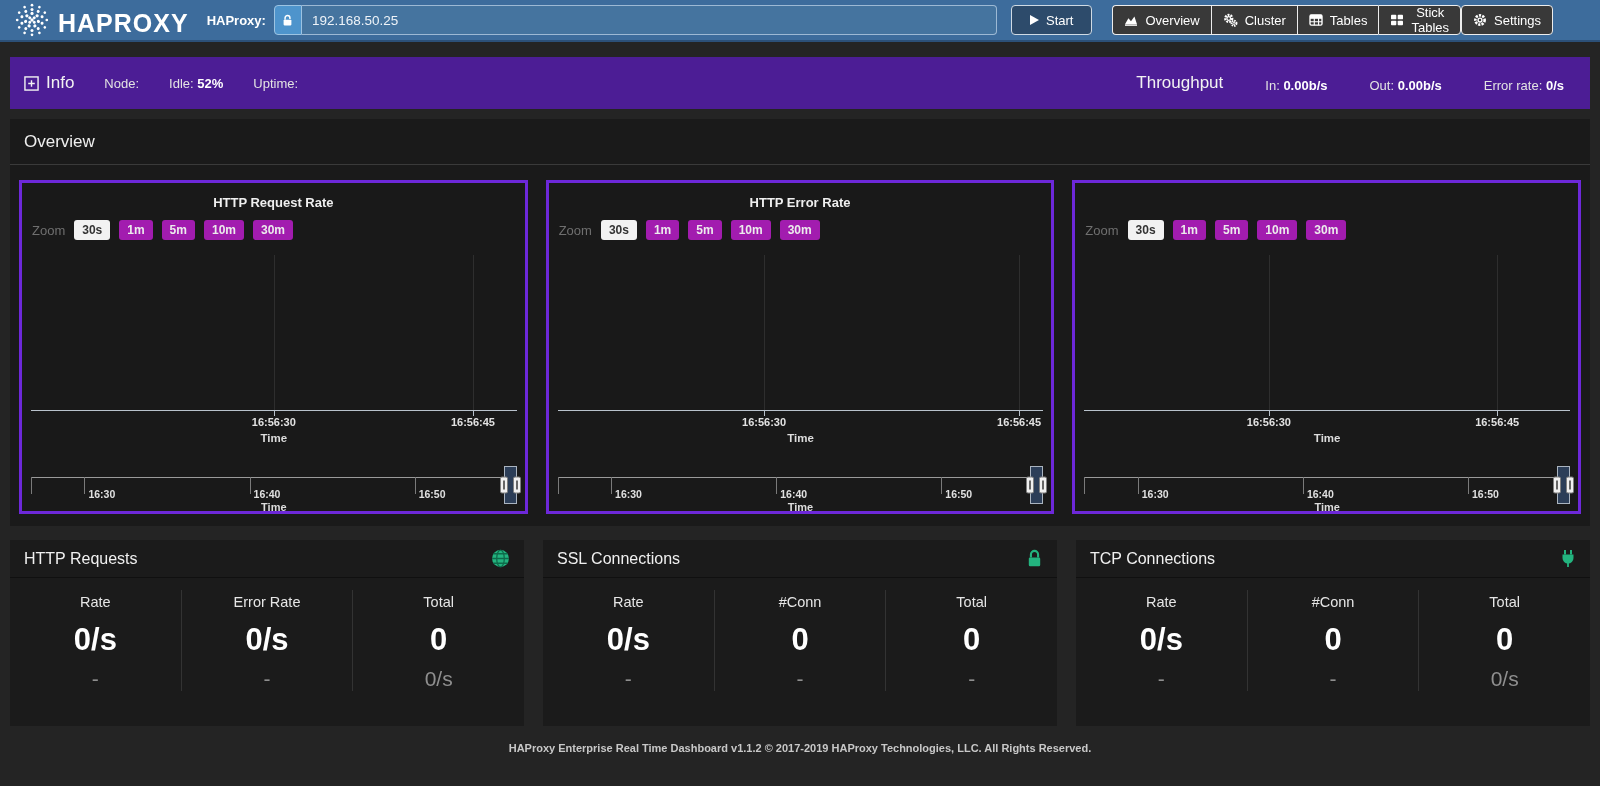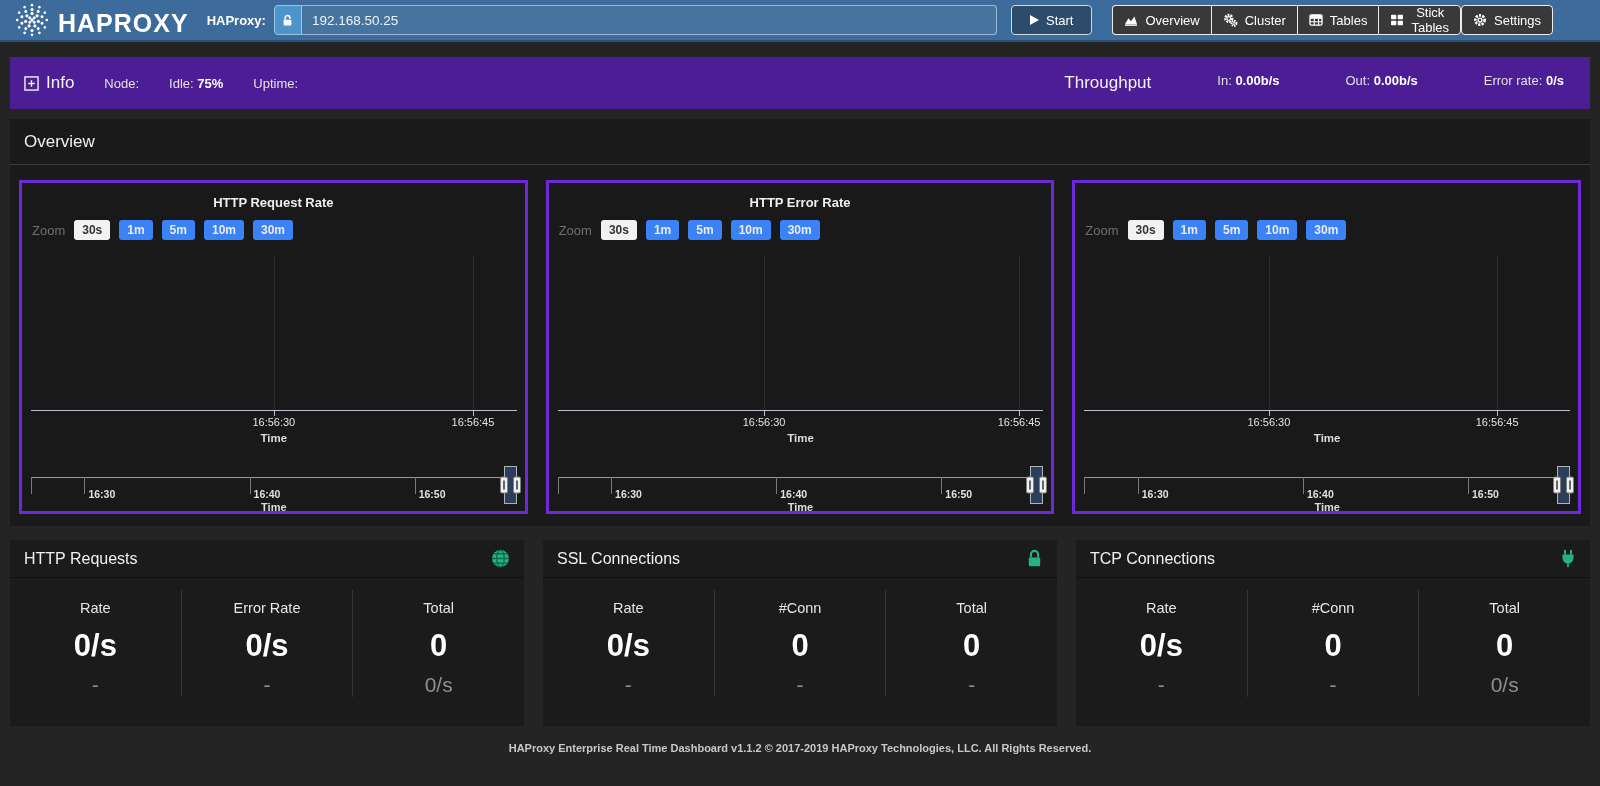--- a/index.html
+++ b/index.html
@@ -21,59 +21,59 @@
   .nav-group .btn:first-child { border-radius:4px 0 0 4px; }
   .nav-group .btn:last-child { border-radius:0 4px 4px 0; border-right-width:1px; }
   .settings-btn { margin-left:auto; margin-right:33px; border-radius:4px; }
   .icon { display:inline-flex; align-items:center; justify-content:center; }
 
   
   .info-bar { margin:15px 10px 0; height:52px; background:#4c1d95; display:flex; align-items:center; padding:0 26px 0 14px; }
   .info-title { display:flex; align-items:center; gap:7px; font-size:17px; color:#f2f2f2; }
   .kv { font-size:13px; color:#e3e3e3; margin-left:30px; white-space:nowrap; }
   .kv b { font-weight:bold; color:#fff; }
-  .info-right { margin-left:auto; display:flex; align-items:flex-start;gap:24px; }
+  .info-right { margin-left:auto; display:flex; align-items:flex-end; }
   .thr-title { font-size:17px; color:#f2f2f2; }
   .info-right .kv { margin-left:42px; }
 
   
   .panel { margin:10px 10px 0; background:#1a1a1a; }
   .panel-heading { font-size:17px; color:#efefef; padding:13px 14px 12px; border-bottom:1px solid #3a3a3a; }
   .charts-row { display:flex; gap:18px; padding:15px 9px 12px; }
   .chart-card { flex:1; height:334px; background:#191919; border:3px solid #6d28d9; position:relative; }
   .chart-title { text-align:center; font-size:13px; font-weight:bold; color:#efefef; margin-top:12px; }
   .zoom-row { position:absolute; top:37px; left:10px; display:flex; align-items:center; gap:9px; }
   .zoom-word { font-size:13px; color:#6f6f6f; }
-  .zoom-btn { font-size:12px; font-weight:bold; padding:3px 8px; border-radius:3px; border:none; cursor:pointer; background:#3b82f6; color:#ececec; font-family:"Liberation Sans",sans-serif; }
+  .zoom-btn { font-size:12px; font-weight:bold; padding:3px 8px; border-radius:3px; border:none; cursor:pointer; background:#a21caf; color:#ececec; font-family:"Liberation Sans",sans-serif; }
   .zoom-btn.sel { background:#f2f2f2; color:#333; }
   .plot { position:absolute; left:9px; right:8px; top:72px; height:156px; border-bottom:1px solid #b9c2cc; }
   .grid { position:absolute; top:0; bottom:0; width:1px; background:#2e2e2e; }
   .tick { position:absolute; bottom:-6px; height:6px; width:1px; background:#b9c2cc; }
-  .xlab { position:absolute; top:calc(100% + 6px); transform:translateX(-50%); font-size:11px; font-weight:normal; color:#e2e2e2; white-space:nowrap; }
+  .xlab { position:absolute; top:calc(100% + 6px); transform:translateX(-50%); font-size:11px; font-weight:bold; color:#e2e2e2; white-space:nowrap; }
   .xtitle { position:absolute; top:calc(100% + 22px); left:0; right:0; text-align:center; font-size:11.5px; font-weight:bold; color:#dcdcdc; }
   .navi { position:absolute; left:9px; right:8px; top:288px; height:44px; }
   .nav-line { position:absolute; top:6px; left:0; right:0; height:1px; background:#9a9a9a; }
   .ntick { position:absolute; top:6px; height:17px; width:1px; background:#7a7a7a; }
   .nlab { position:absolute; top:17px; font-size:10.5px; font-weight:bold; color:#e0e0e0; white-space:nowrap; }
   .ntitle { position:absolute; top:30px; left:0; right:0; text-align:center; font-size:11px; font-weight:bold; color:#dcdcdc; }
   .nav-range { position:absolute; right:0; top:-5px; width:13px; height:38px; background:#2c3e58; border:1px solid #aab4c0; cursor:ew-resize; }
   .nh { position:absolute; top:50%; transform:translateY(-50%); width:8px; height:17px; background:#f0f0f0; border:1px solid #7f7f7f; border-radius:2px; cursor:ew-resize; }
   .nh.l { left:-5px; } .nh.r { right:-5px; }
   .nh::before, .nh::after { content:""; position:absolute; top:3px; bottom:3px; width:1px; background:#666; }
   .nh::before { left:2px; } .nh::after { right:2px; }
 
   
   .cards-row { display:flex; gap:19px; margin:14px 10px 0; }
   .stat-card { flex:1; height:186px; background:#1b1b1b; }
   .stat-header { display:flex; align-items:center; justify-content:space-between; padding:9px 14px; border-bottom:1px solid #101010; }
   .stat-title { font-size:16px; color:#f0f0f0; }
   .stat-body { display:flex; padding:12px 0 6px; }
   .stat-col { flex:1; text-align:center; }
   .stat-col + .stat-col { border-left:1px solid #333; }
-  .col-label { font-size:14.5px; color:#e6e6e6; margin-top:10px; }
+  .col-label { font-size:14.5px; color:#e6e6e6; margin-top:4px; }
   .col-value { font-size:31px; font-weight:bold; color:#fff; margin-top:12px; }
   .col-sub { font-size:21px; color:#8f8f8f; margin-top:9px; }
 
   .footer { text-align:center; margin-top:16px; font-size:11px; font-weight:600; color:#c8c8c8; }
 </style>
 </head>
 <body>
 
 <div class="navbar">
   <div class="brand">
@@ -200,21 +200,21 @@
   <div class="info-title">
     <span class="icon">
       <svg width="15" height="15" viewBox="0 0 16 16">
           <rect x="1" y="1" width="14" height="14" fill="none" stroke="#f2f2f2" stroke-width="1.5"></rect>
           <path d="M8 4.5 V11.5 M4.5 8 H11.5" stroke="#f2f2f2" stroke-width="1.5"></path>
         </svg>
     </span>
     <span>Info</span>
   </div>
   <span class="kv"><span>Node:</span> <b></b></span>
-  <span class="kv"><span>Idle:</span> <b>75%</b></span>
+  <span class="kv"><span>Idle:</span> <b>52%</b></span>
   <span class="kv"><span>Uptime:</span> <b></b></span>
   <div class="info-right">
     <span class="thr-title">Throughput</span>
     <span class="kv"><span>In:</span> <b>0.00b/s</b></span>
     <span class="kv"><span>Out:</span> <b>0.00b/s</b></span>
     <span class="kv"><span>Error rate:</span> <b>0/s</b></span>
   </div>
 </div>
 
 <div class="panel">

